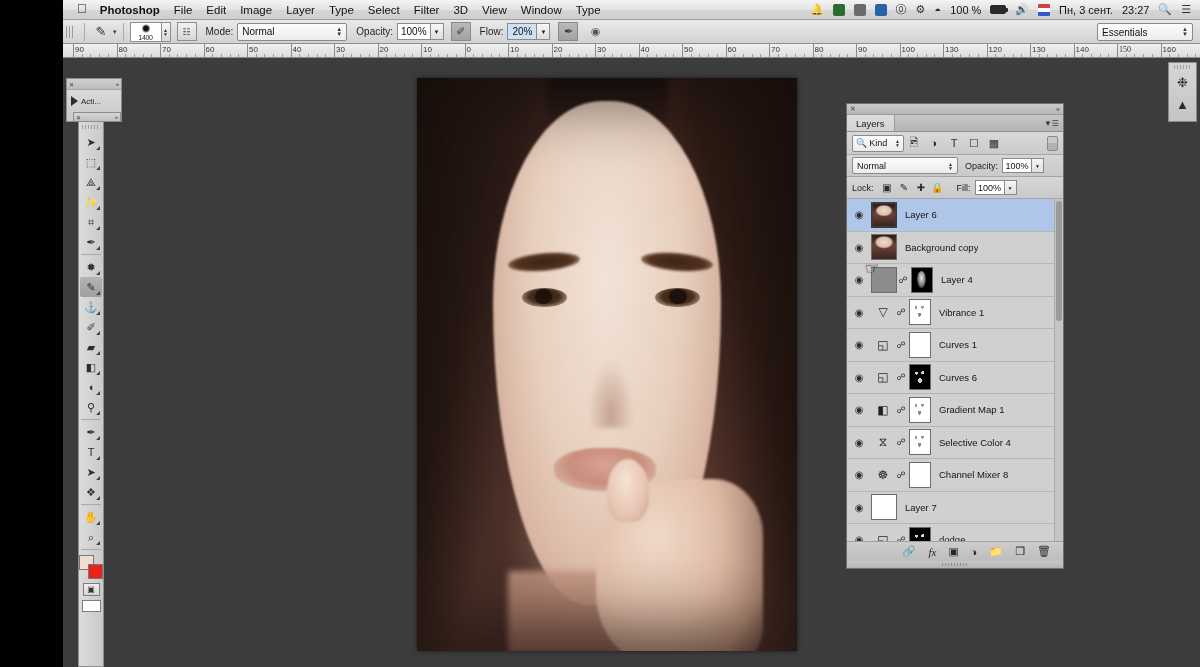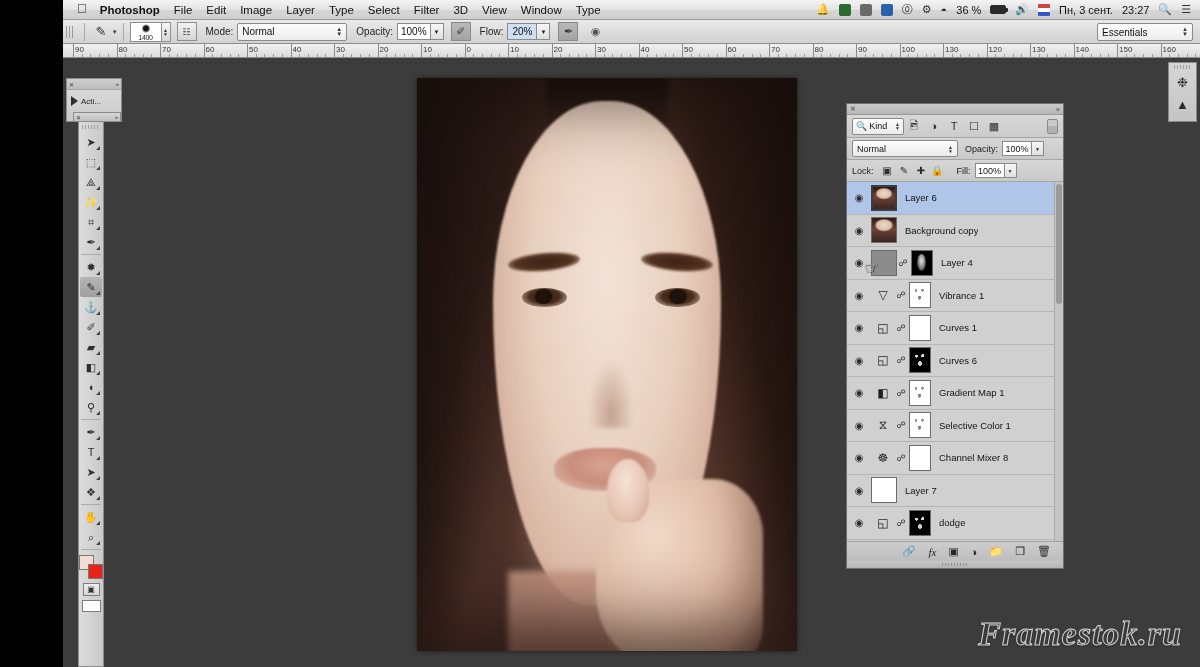--- a/index.html
+++ b/index.html
@@ -337,21 +337,21 @@
     <span class="mi">Type</span>
 
     <span class="right">
       <span class="ic">🔔</span>
       <span class="sq-ic ic-green"></span>
       <span class="sq-ic ic-gray"></span>
       <span class="sq-ic ic-blue"></span>
       <span class="ic">⓪</span>
       <span class="ic">⚙</span>
       <span class="ic">◓</span>
-      <span class="txt">36 %</span>
+      <span class="txt">100 %</span>
       <span class="batt"></span>
       <span class="ic">🔊</span>
       <span class="sq-ic ic-flag"></span>
       <span class="txt">Пн, 3 сент.</span>
       <span class="txt">23:27</span>
       <span class="ic">🔍</span>
       <span class="ic">☰</span>
     </span>
   </div>
 
@@ -538,21 +538,21 @@
       <div class="mtick" style="left: 984.4px;"></div>
       <div class="mtick" style="left: 993.1px;"></div>
       <div class="mtick" style="left: 1001.8px;"></div>
       <div class="tick" style="left: 1010.5px;"></div>
       <div class="rl" style="left: 1010.5px;">140</div>
       <div class="mtick" style="left: 1019.2px;"></div>
       <div class="mtick" style="left: 1027.9px;"></div>
       <div class="mtick" style="left: 1036.6px;"></div>
       <div class="mtick" style="left: 1045.3px;"></div>
       <div class="tick" style="left: 1054px;"></div>
-      <div class="rl" style="left: 1054px;">150</div>
+      <div class="rl" style="left: 1054px; font-family: Liberation Serif, serif;">150</div>
       <div class="mtick" style="left: 1062.7px;"></div>
       <div class="mtick" style="left: 1071.4px;"></div>
       <div class="mtick" style="left: 1080.1px;"></div>
       <div class="mtick" style="left: 1088.8px;"></div>
       <div class="tick" style="left: 1097.5px;"></div>
       <div class="rl" style="left: 1097.5px;">160</div>
       <div class="mtick" style="left: 1106.2px;"></div>
       <div class="mtick" style="left: 1114.9px;"></div>
       <div class="mtick" style="left: 1123.6px;"></div>
       <div class="mtick" style="left: 1132.3px;"></div>
@@ -672,20 +672,25 @@
       <div class="bigbox"></div>
     </div>
 
   <div class="layers">
 
     <div class="panel-titlebar">
       <span>✕</span>
       <span>»</span>
     </div>
 
+    <div class="tabrow">
+      <div class="tab">Layers</div>
+      <div class="fill"></div>
+      <div class="menuicons">▼☰</div>
+    </div>
 
     <div class="filterrow">
       <div class="kindsel">
         <span>🔍</span>
         <span>Kind</span>
         <span class="arrows">▲<br>▼</span>
       </div>
       <div class="ficon">🖻</div>
       <div class="ficon">◑</div>
       <div class="ficon">T</div>
@@ -793,21 +798,21 @@
         </div>
         <div class="layerrow">
           <div class="eyecell">
             <span class="eye">◉</span>
           </div>
           <div class="adjicon">⧖</div>
           <div class="linkicon">☍</div>
           <div class="maskthumb white">
             <div class="dots"></div>
           </div>
-          <div class="lname">Selective Color 1</div>
+          <div class="lname">Selective Color 4</div>
         </div>
         <div class="layerrow">
           <div class="eyecell">
             <span class="eye">◉</span>
           </div>
           <div class="adjicon">☸</div>
           <div class="linkicon">☍</div>
           <div class="maskthumb white"></div>
           <div class="lname">Channel Mixer 8</div>
         </div>
@@ -849,15 +854,14 @@
   </div>
 
   <div class="rdock">
     <div class="rgrip"></div>
     <div class="ri">❉</div>
     <div class="ri">▲</div>
   </div>
 
   <div class="cursor">☞</div>
 
-  <div class="watermark">Framestok.ru</div>
 
 </div>
 
 </body></html>

